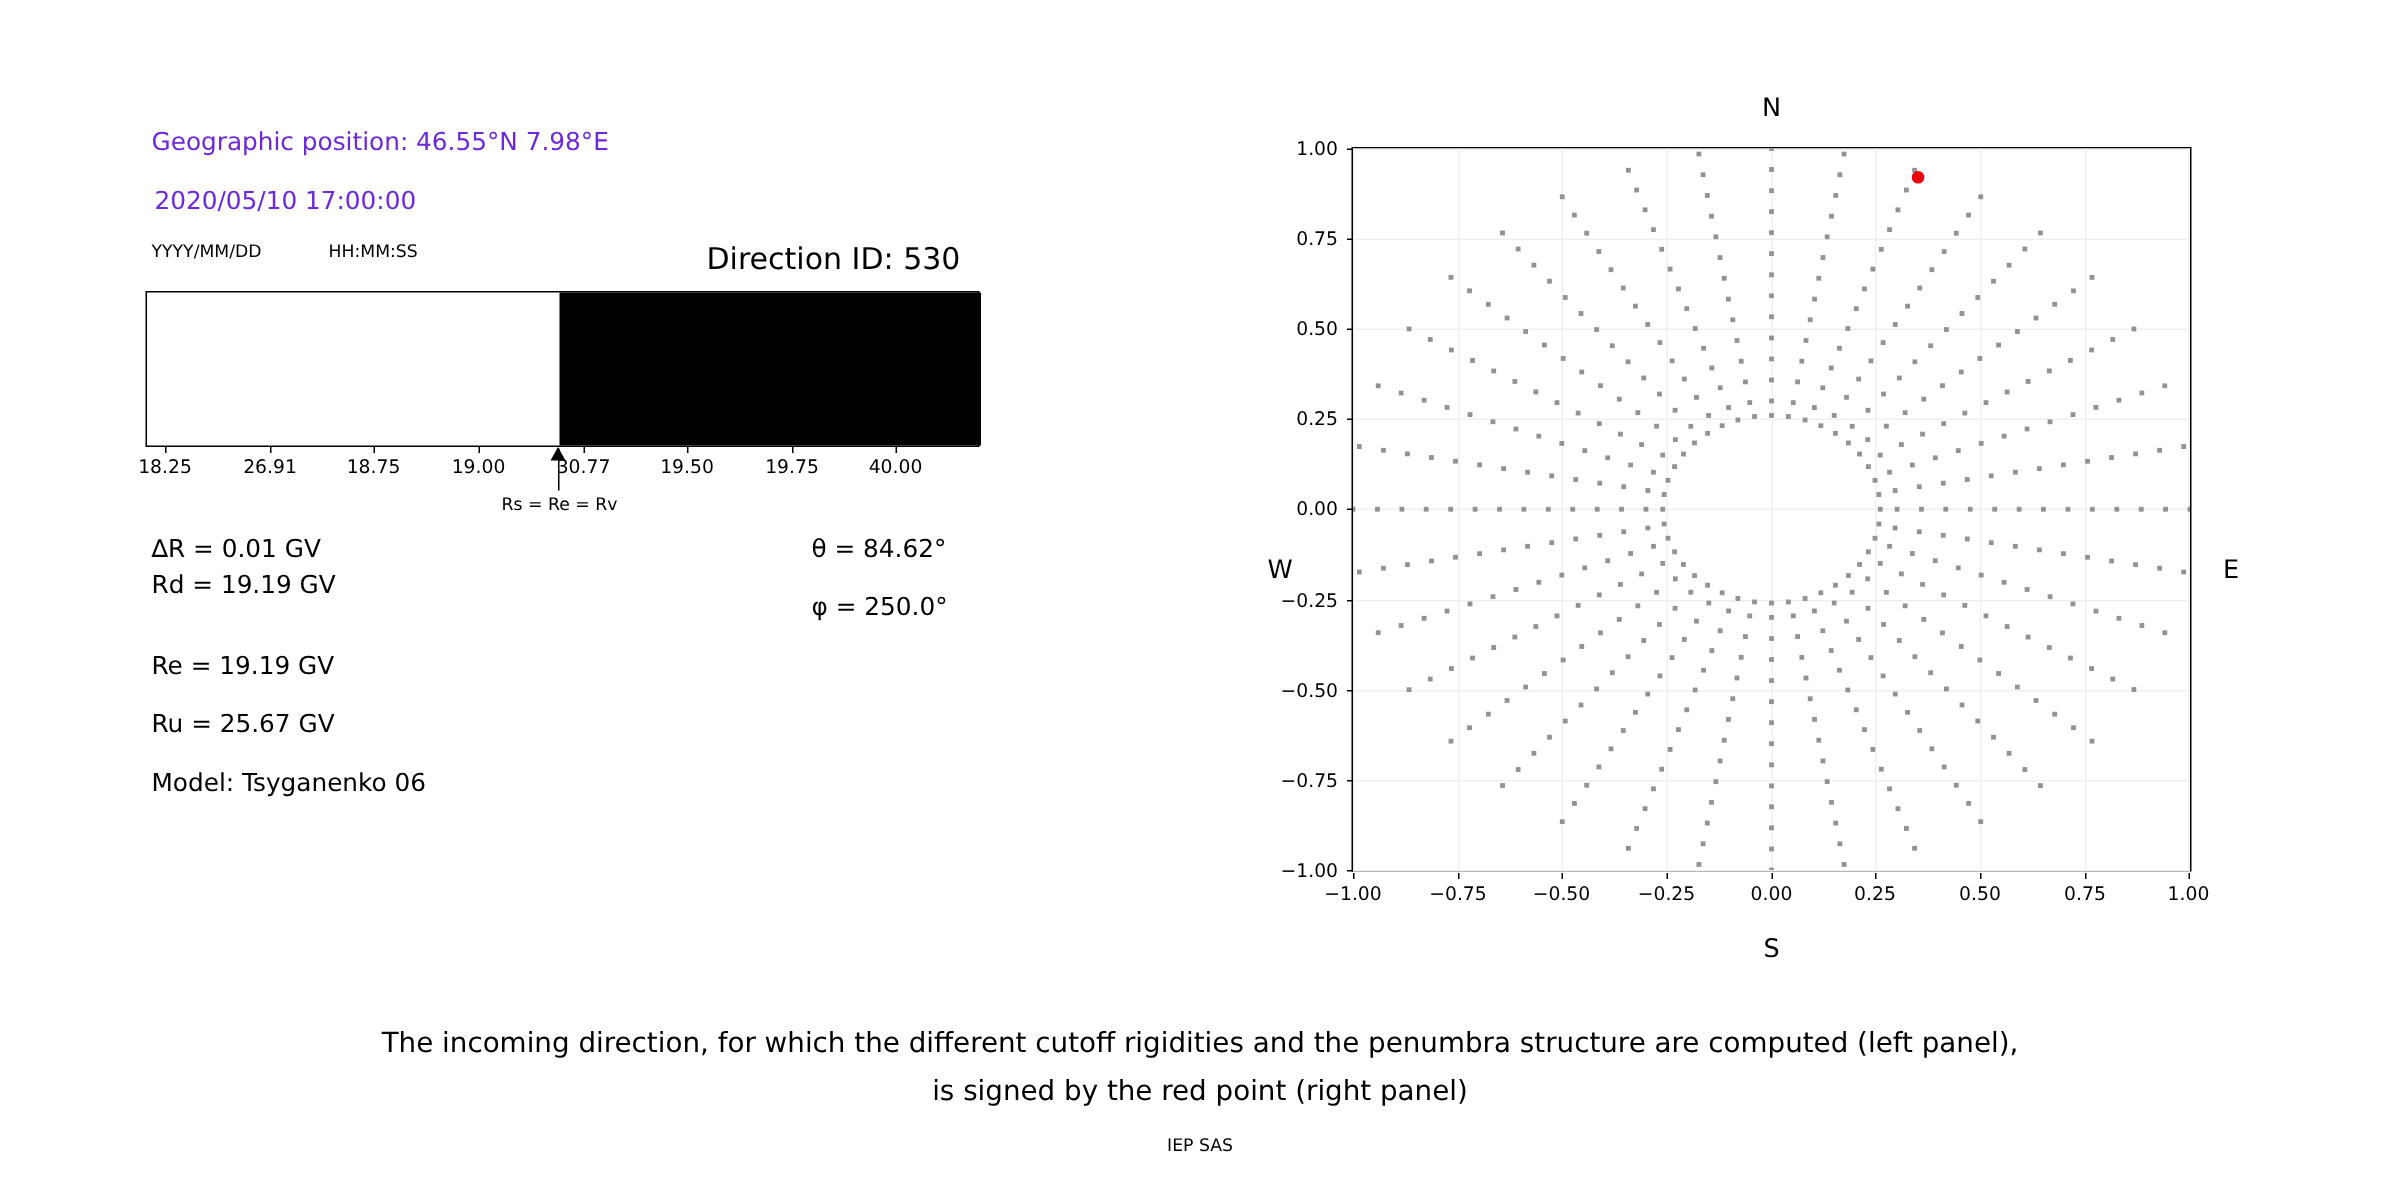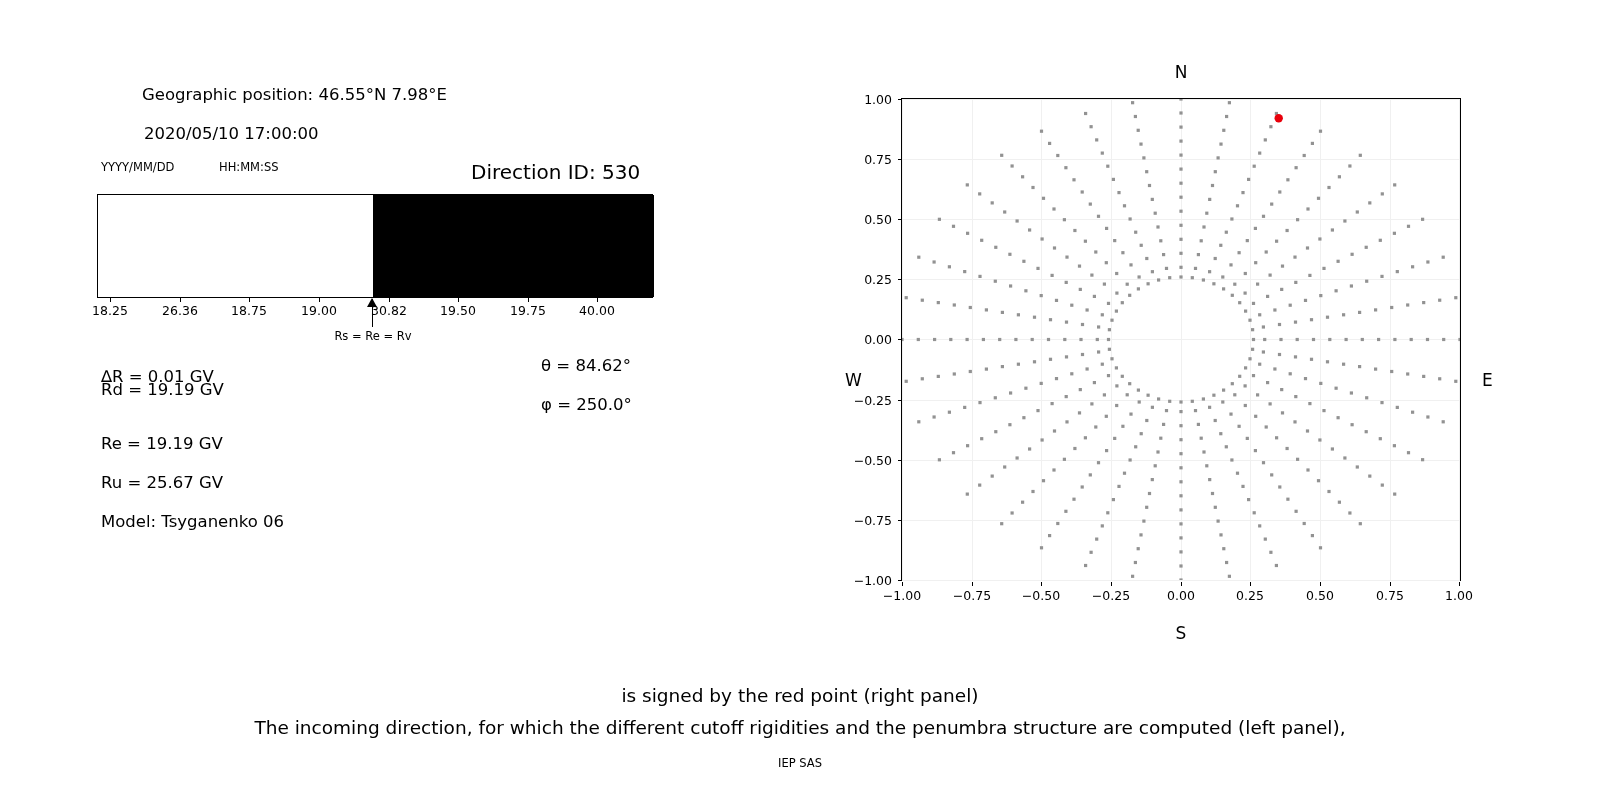--- a/index.html
+++ b/index.html
@@ -21,23 +21,22 @@
     position: absolute;
     left: 0;
     top: 0;
     width: 760px;
     height: 620px;
   }
 
   .info-line {
     position: absolute;
     font-size: 16.5px;
-    color: #000000;
-    white-space: nowrap;
-    margin-left: 41px;
+    color: #6d28d9;
+    white-space: nowrap;
   }
 
   #geo-position { left: 101px; top: 85px; }
   #datetime     { left: 103px; top: 124px; }
 
   #format-date {
     position: absolute;
     left: 101px; top: 160px;
     font-size: 11.5px;
     white-space: nowrap;
@@ -115,21 +114,21 @@
     font-size: 11.5px;
     transform: translateX(-50%);
     white-space: nowrap;
   }
 
   .param {
     position: absolute;
     font-size: 16.5px;
     white-space: nowrap;
   }
-  #p-dr    { left: 101px; top: 356px; margin-top: 11px; }
+  #p-dr    { left: 101px; top: 356px; }
   #p-rd    { left: 101px; top: 380px; }
   #p-re    { left: 101px; top: 434px; }
   #p-ru    { left: 101px; top: 473px; }
   #p-model { left: 101px; top: 512px; }
   #p-theta { left: 541px; top: 356px; }
   #p-phi   { left: 541px; top: 395px; }
 
   
   #right-panel {
     position: absolute;
@@ -240,24 +239,24 @@
   <div class="ptick" style="left:110px;"></div>
   <div class="ptick" style="left:180px;"></div>
   <div class="ptick" style="left:249px;"></div>
   <div class="ptick" style="left:319px;"></div>
   <div class="ptick" style="left:389px;"></div>
   <div class="ptick" style="left:458px;"></div>
   <div class="ptick" style="left:528px;"></div>
   <div class="ptick" style="left:597px;"></div>
 
   <div class="ptick-label" style="left:110px;">18.25</div>
-  <div class="ptick-label" style="left:180px;">26.36</div>
+  <div class="ptick-label" style="left:180px;">26.91</div>
   <div class="ptick-label" style="left:249px;">18.75</div>
   <div class="ptick-label" style="left:319px;">19.00</div>
-  <div class="ptick-label" style="left:389px;">30.82</div>
+  <div class="ptick-label" style="left:389px;">30.77</div>
   <div class="ptick-label" style="left:458px;">19.50</div>
   <div class="ptick-label" style="left:528px;">19.75</div>
   <div class="ptick-label" style="left:597px;">40.00</div>
 
   <div id="rs-arrow-head"></div>
   <div id="rs-arrow"></div>
   <div id="rs-label">Rs = Re = Rv</div>
 
   <div class="param" id="p-dr">∆R = 0.01 GV</div>
   <div class="param" id="p-rd">Rd = 19.19 GV</div>
@@ -849,16 +848,16 @@
     <div class="ytick-label" style="top:180px;">0.25</div>
     <div class="ytick-label" style="top:240px;">0.00</div>
     <div class="ytick-label" style="top:301px;">−0.25</div>
     <div class="ytick-label" style="top:361px;">−0.50</div>
     <div class="ytick-label" style="top:421px;">−0.75</div>
     <div class="ytick-label" style="top:481px;">−1.00</div>
   </div>
 </div>
 
 <div id="caption">
+  <div>The incoming direction, for which the different cutoff rigidities and the penumbra structure are computed (left panel),</div>
   <div>is signed by the red point (right panel)</div>
-  <div>The incoming direction, for which the different cutoff rigidities and the penumbra structure are computed (left panel),</div>
 </div>
 <div id="credit">IEP SAS</div>
 
 </body></html>

